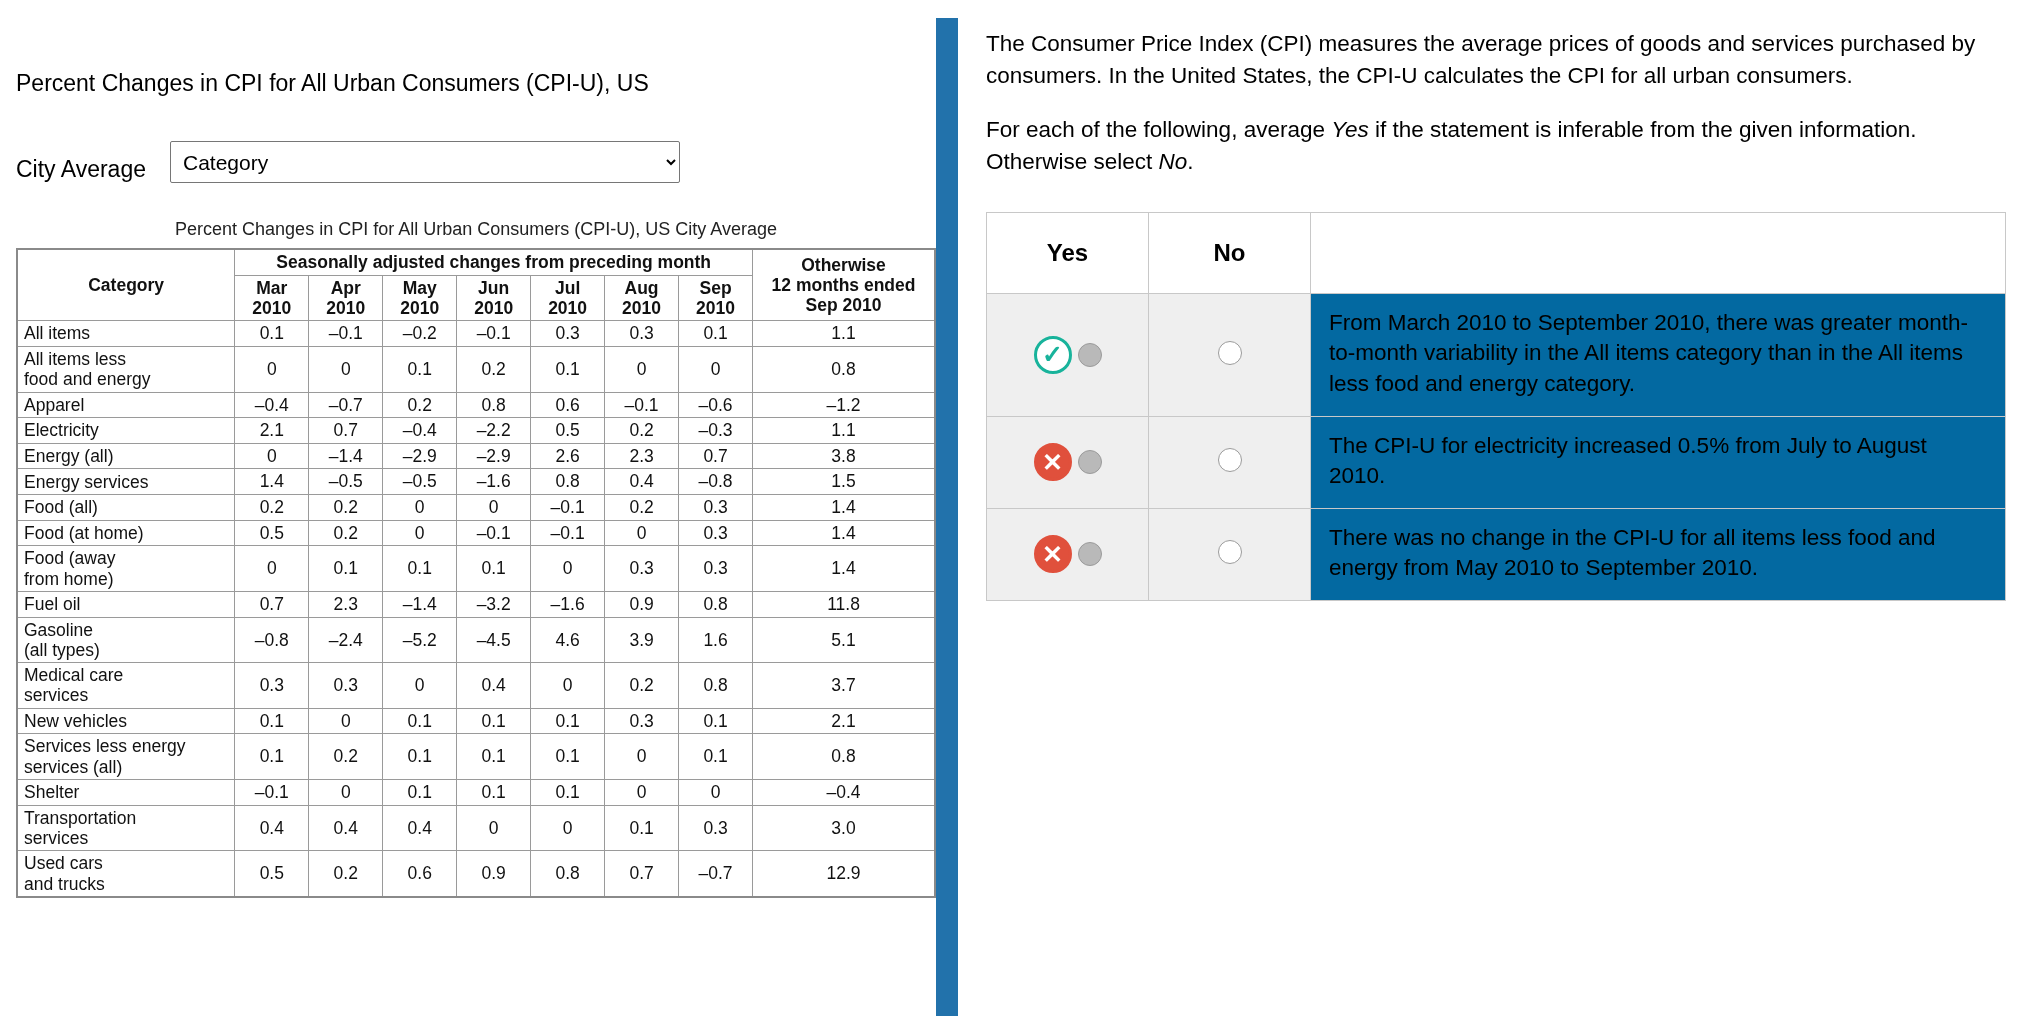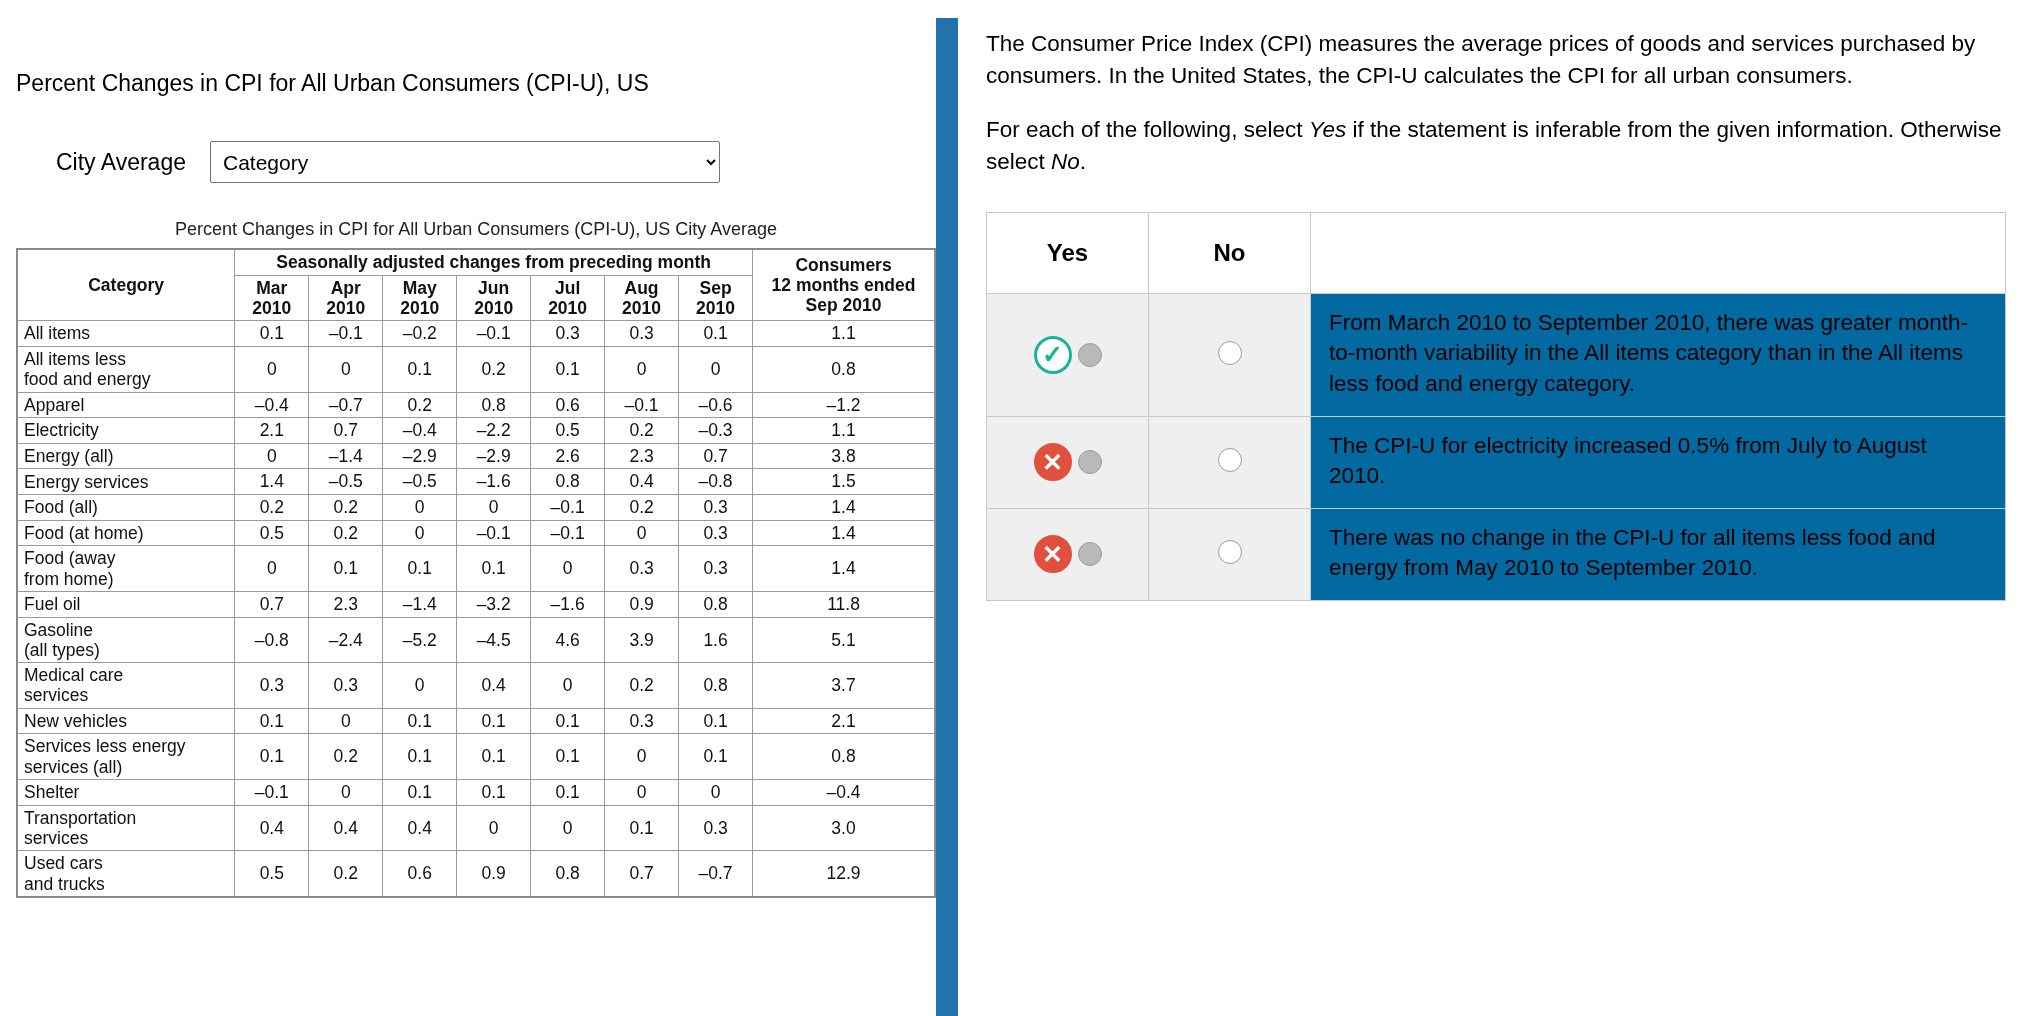--- a/index.html
+++ b/index.html
@@ -43,24 +43,23 @@
 
   
   .left-title {
     font-size: 23px;
     color: #000;
     margin: 28px 0 0 0;
     line-height: 1.35;
   }
   .city-row {
     display: flex;
-    align-items: center;
+    align-items: flex-end;
     margin-top: 42px;
     gap: 24px;
-    margin-left: 40px;
   }
   .city-label {
     font-size: 23px;
     color: #000;
   }
   .category-select {
     font-family: "Liberation Sans", sans-serif;
     font-size: 21px;
     width: 510px;
     height: 42px;
@@ -229,21 +228,21 @@
         <col class="m-col">
           <col class="m-col">
           <col class="m-col">
         <col class="unadj-col">
       </colgroup>
       <thead>
         <tr>
           <th rowspan="2" class="cat-header-cell">Category</th>
           <th colspan="7">Seasonally adjusted changes from preceding month</th>
           <th rowspan="2">
-            <div class="two-line">Consumers</div>
+            <div class="two-line">Otherwise</div>
             <div class="two-line">12 months ended</div>
             <div class="two-line">Sep 2010</div>
           </th>
         </tr>
         <tr id="month-header-row">
             <th>
               <div class="two-line">Mar</div>
               <div class="two-line">2010</div>
             </th>
             <th>
@@ -503,21 +502,21 @@
           </tr>
         </tbody>
     </table>
   </div>
 
   <div class="divider"></div>
 
   <div class="right-pane">
     <div class="intro">
       <p>The Consumer Price Index (CPI) measures the average prices of goods and services purchased by consumers. In the United States, the CPI-U calculates the CPI for all urban consumers.</p>
-      <p><span>For each of the following, select </span><em>Yes</em><span> if the statement is inferable from the given information. Otherwise select </span><em>No</em><span>.</span></p>
+      <p><span>For each of the following, average </span><em>Yes</em><span> if the statement is inferable from the given information. Otherwise select </span><em>No</em><span>.</span></p>
     </div>
 
     <table class="qtable">
       <colgroup>
         <col class="col-yes">
           <col class="col-no">
           <col class="col-stmt">
       </colgroup>
       <thead>
         <tr>

